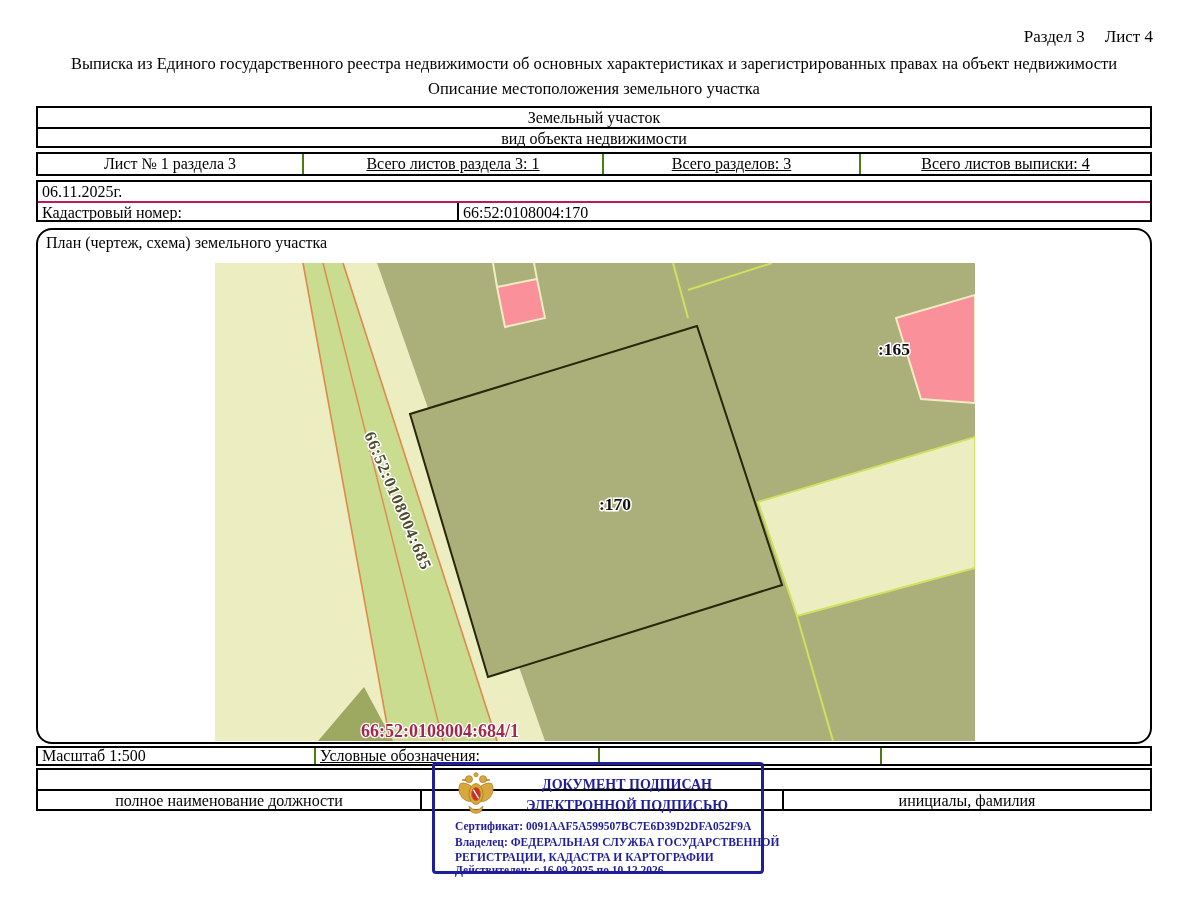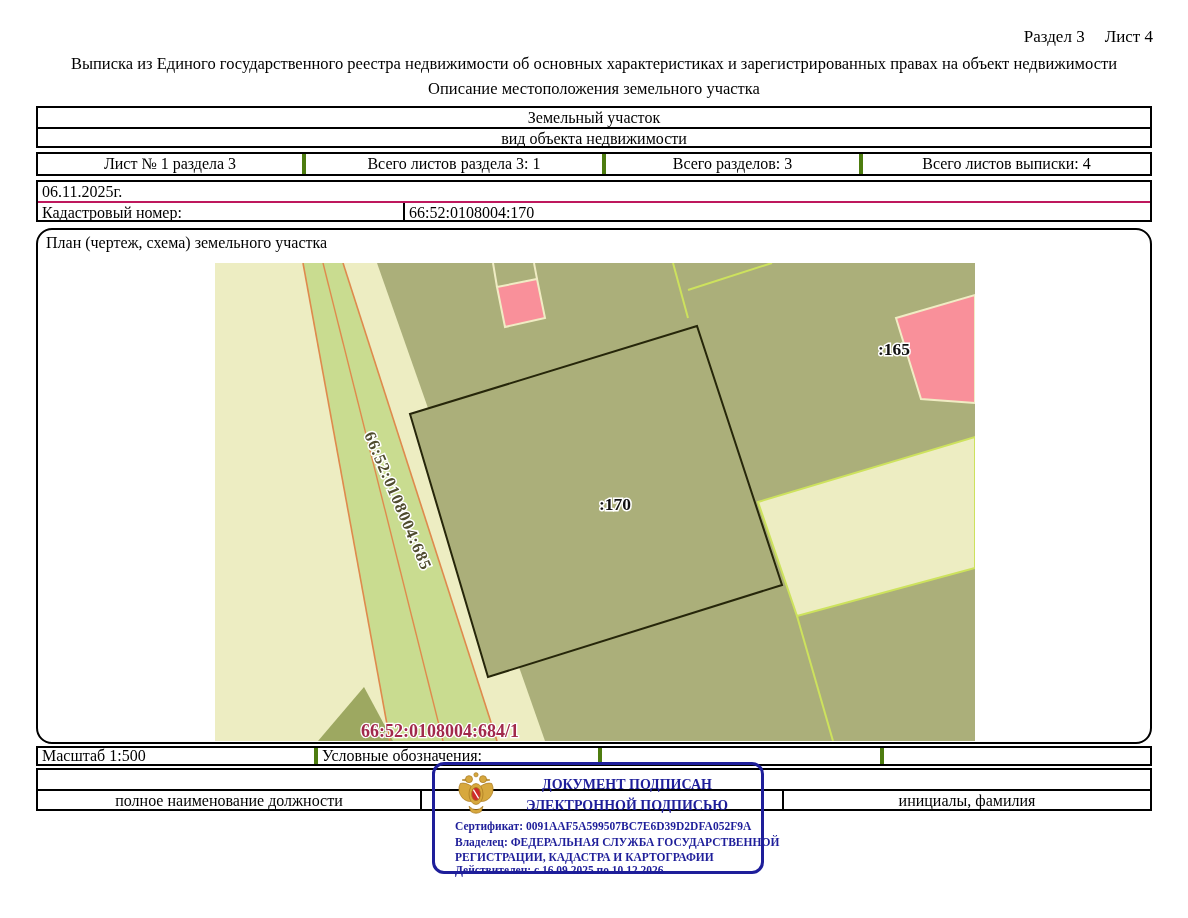--- a/index.html
+++ b/index.html
@@ -8,21 +8,21 @@
   .abs{position:absolute;}
   .hdr-right{top:27px;right:35px;font-size:17px;}
   .hdr-right .gap{display:inline-block;width:20px;}
   .title1{top:54px;left:0;width:100%;text-align:center;font-size:16.5px;}
   .title2{top:79px;left:0;width:100%;text-align:center;font-size:16.5px;}
   .box{position:absolute;left:36px;width:1116px;border:2px solid #000;box-sizing:border-box;background:#fff;}
   .crow{display:flex;align-items:center;}
   .center{justify-content:center;text-align:center;}
   .fs16{font-size:16px;line-height:18px;}
   .cell{box-sizing:border-box;display:flex;align-items:center;height:100%;}
-  .cell.bl{border-left:4px solid #4d7c0f;}
+  .cell.bl{border-left:2px solid #4d7c0f;text-decoration:underline;}
   .padl{padding-left:4px;}
   
   .box1{top:106px;height:42px;}
   .box1 .r1{height:19px;border-bottom:2px solid #000;}
   .box1 .r2{height:19px;}
   
   .box2{top:152px;height:24px;display:flex;}
   .box2 .cell{justify-content:center;}
   
   .box3{top:180px;height:42px;}
@@ -34,21 +34,21 @@
   .mapwrap{position:absolute;left:177px;top:33px;width:760px;height:478px;}
   
   .box5{top:746px;height:20px;display:flex;}
   
   .box6{top:768px;height:43px;}
   .box6 .r1{height:19px;border-bottom:2px solid #000;}
   .box6 .r2{height:20px;display:flex;}
   .box6 .cell{justify-content:center;}
   
   .stamp{position:absolute;left:432px;top:762px;width:332px;height:112px;
-         border:3px solid #1e1e9a;border-radius:12px;box-sizing:border-box;
+         border:3px solid #1e1e9a;border-radius:4px;box-sizing:border-box;
          background:transparent;z-index:6;}
   .stamp .hline{position:absolute;left:66px;width:252px;text-align:center;
                 color:#1e1e9a;font-weight:bold;font-size:14px;}
   .stamp .h1{top:12px;}
   .stamp .h2{top:33px;}
   .stamp .dline{position:absolute;left:20px;width:300px;color:#1e1e9a;
                 font-weight:bold;font-size:11.5px;white-space:nowrap;}
   .stamp .d1{top:55px;}
   .stamp .d2{top:71px;}
   .stamp .d3{top:86px;}
@@ -76,21 +76,21 @@
   <div class="box box2">
     <div class="cell fs16" style="width:264px;">Лист № 1 раздела 3</div>
     <div class="cell bl fs16" style="width:300px;">Всего листов раздела 3: 1</div>
     <div class="cell bl fs16" style="width:257px;">Всего разделов: 3</div>
     <div class="cell bl fs16" style="flex:1;">Всего листов выписки: 4</div>
   </div>
 
   <div class="box box3">
     <div class="crow fs16 r1 padl">06.11.2025г.</div>
     <div class="r2">
-      <div class="cell fs16 padl" style="width:367px;border-right:2px solid #000;">Кадастровый номер:</div>
+      <div class="cell fs16 padl" style="width:421px;border-right:2px solid #000;">Кадастровый номер:</div>
       <div class="cell fs16 padl" style="flex:1;">66:52:0108004:170</div>
     </div>
   </div>
 
   <div class="box box4">
     <div class="plan-title">План (чертеж, схема) земельного участка</div>
 
     <div class="mapwrap">
       <svg width="760" height="478" viewBox="0 0 760 478" xmlns="http://www.w3.org/2000/svg">
 

